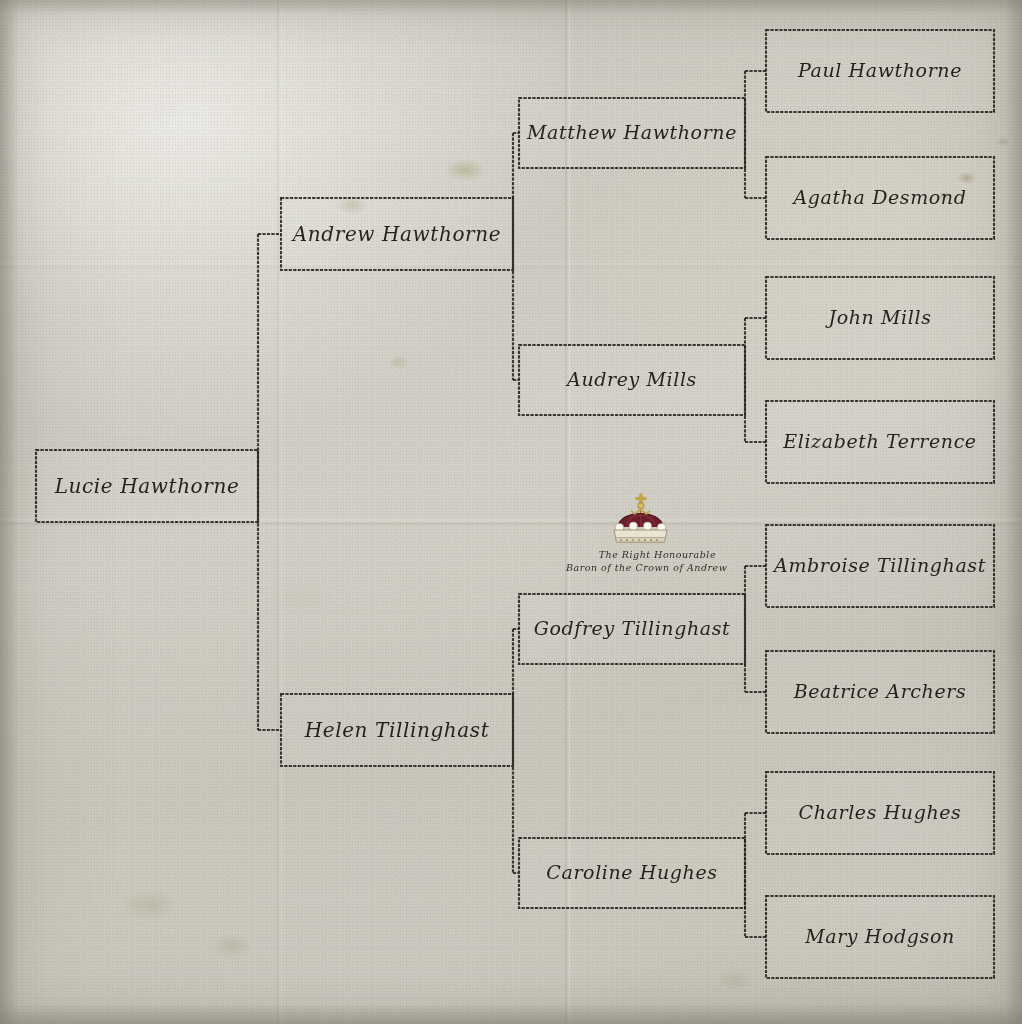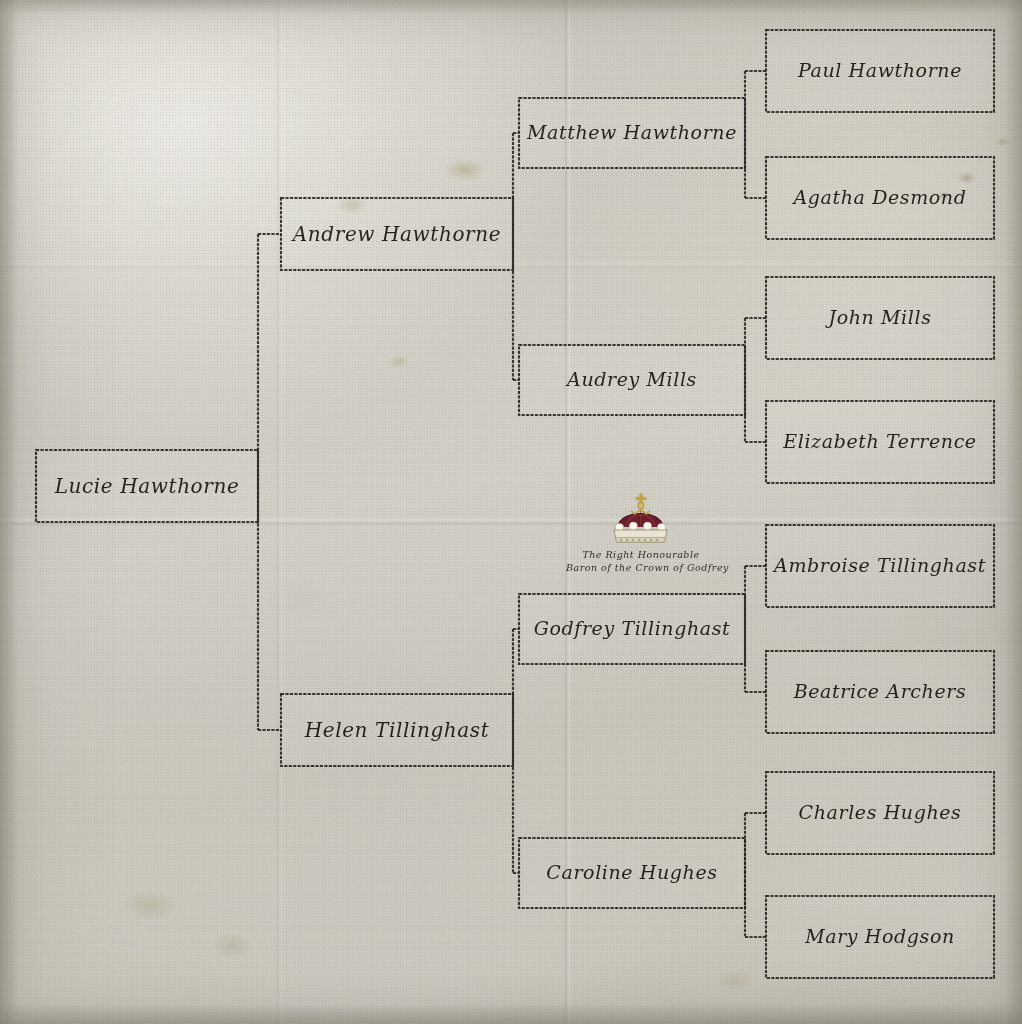--- a/index.html
+++ b/index.html
@@ -112,21 +112,21 @@
     letter-spacing: 0.6px;
     opacity: 0.93;
   }
 
   
   #crown-emblem {
     position: absolute;
     left: 566px;
     top: 492px;
     width: 150px;
-    text-align: center;
+    text-align: right;
     pointer-events: auto;
   }
   #crown-emblem svg { display: block; margin: 0 auto; }
   .crown-caption {
     margin-top: 1px;
     font-family: "DejaVu Serif", "Liberation Serif", serif;
     font-style: italic;
     font-size: 9.5px;
     line-height: 11.5px;
     color: #1a1811;
@@ -288,16 +288,16 @@
             <circle cx="24" cy="47.9" r="0.95"></circle>
           <circle cx="30" cy="47.9" r="0.95"></circle>
             <circle cx="36" cy="47.9" r="0.95"></circle>
           <circle cx="42" cy="47.9" r="0.95"></circle>
             <circle cx="48" cy="47.9" r="0.95"></circle>
           <circle cx="54" cy="47.9" r="0.95"></circle>
         </g>
       </g>
     </svg>
     <div class="crown-caption">The Right Honourable</div>
-    <div class="crown-caption">Baron of the Crown of Godfrey</div>
+    <div class="crown-caption">Baron of the Crown of Andrew</div>
   </div>
 
 </div>
 
 </body></html>

